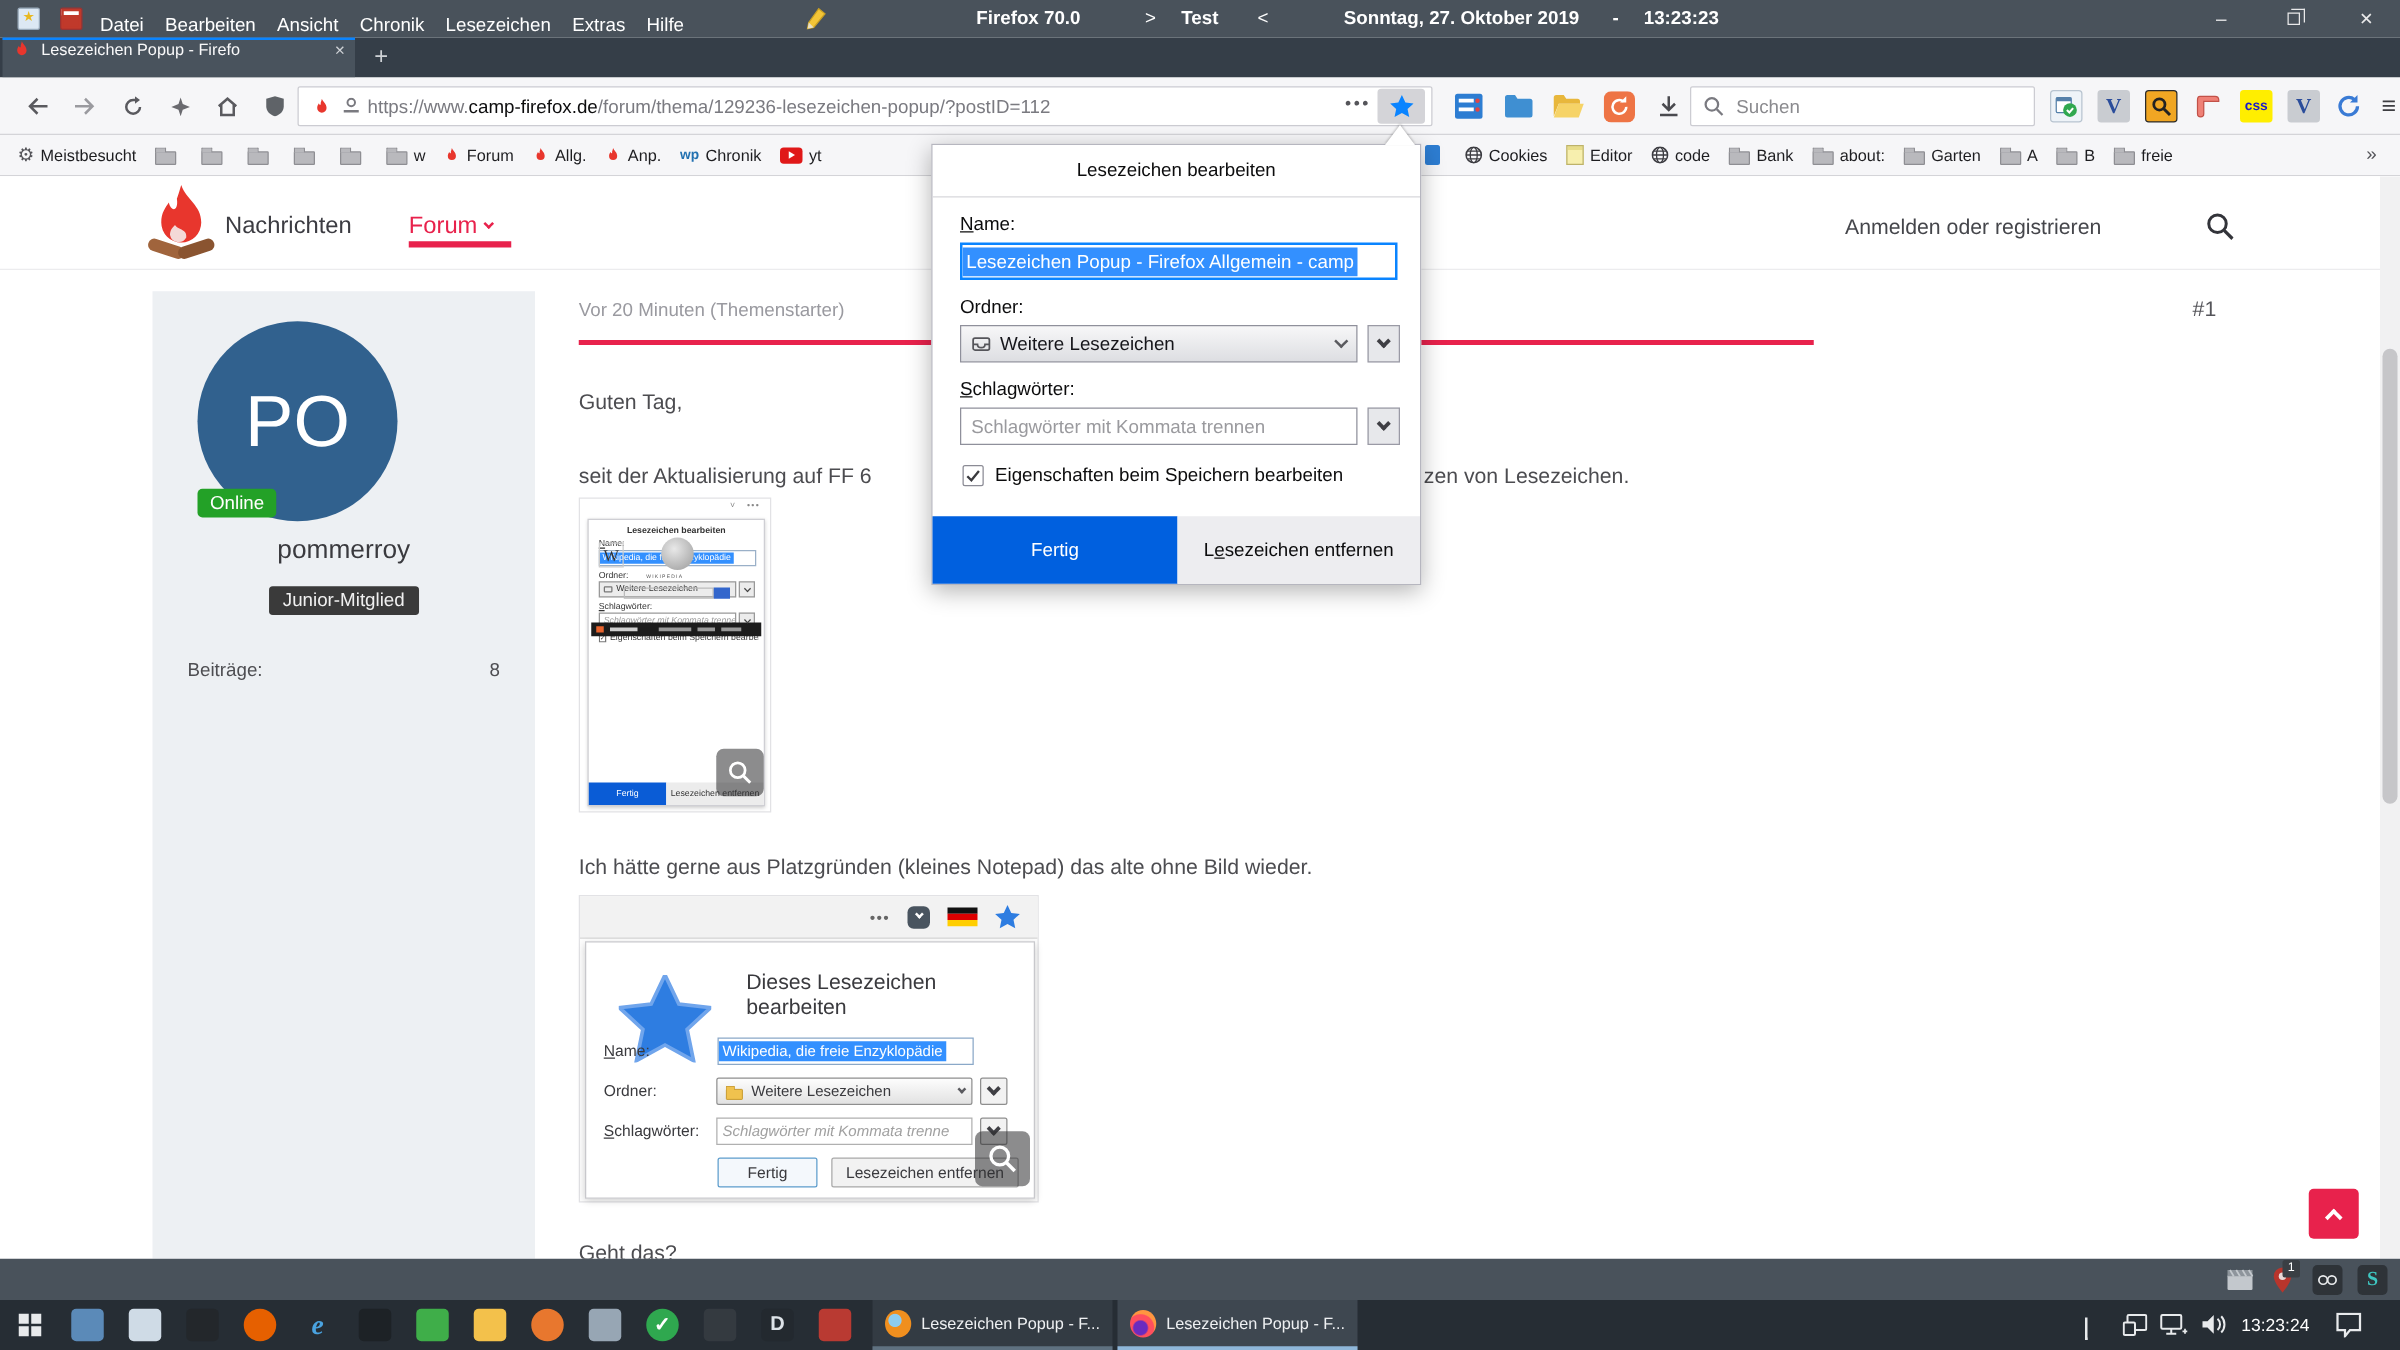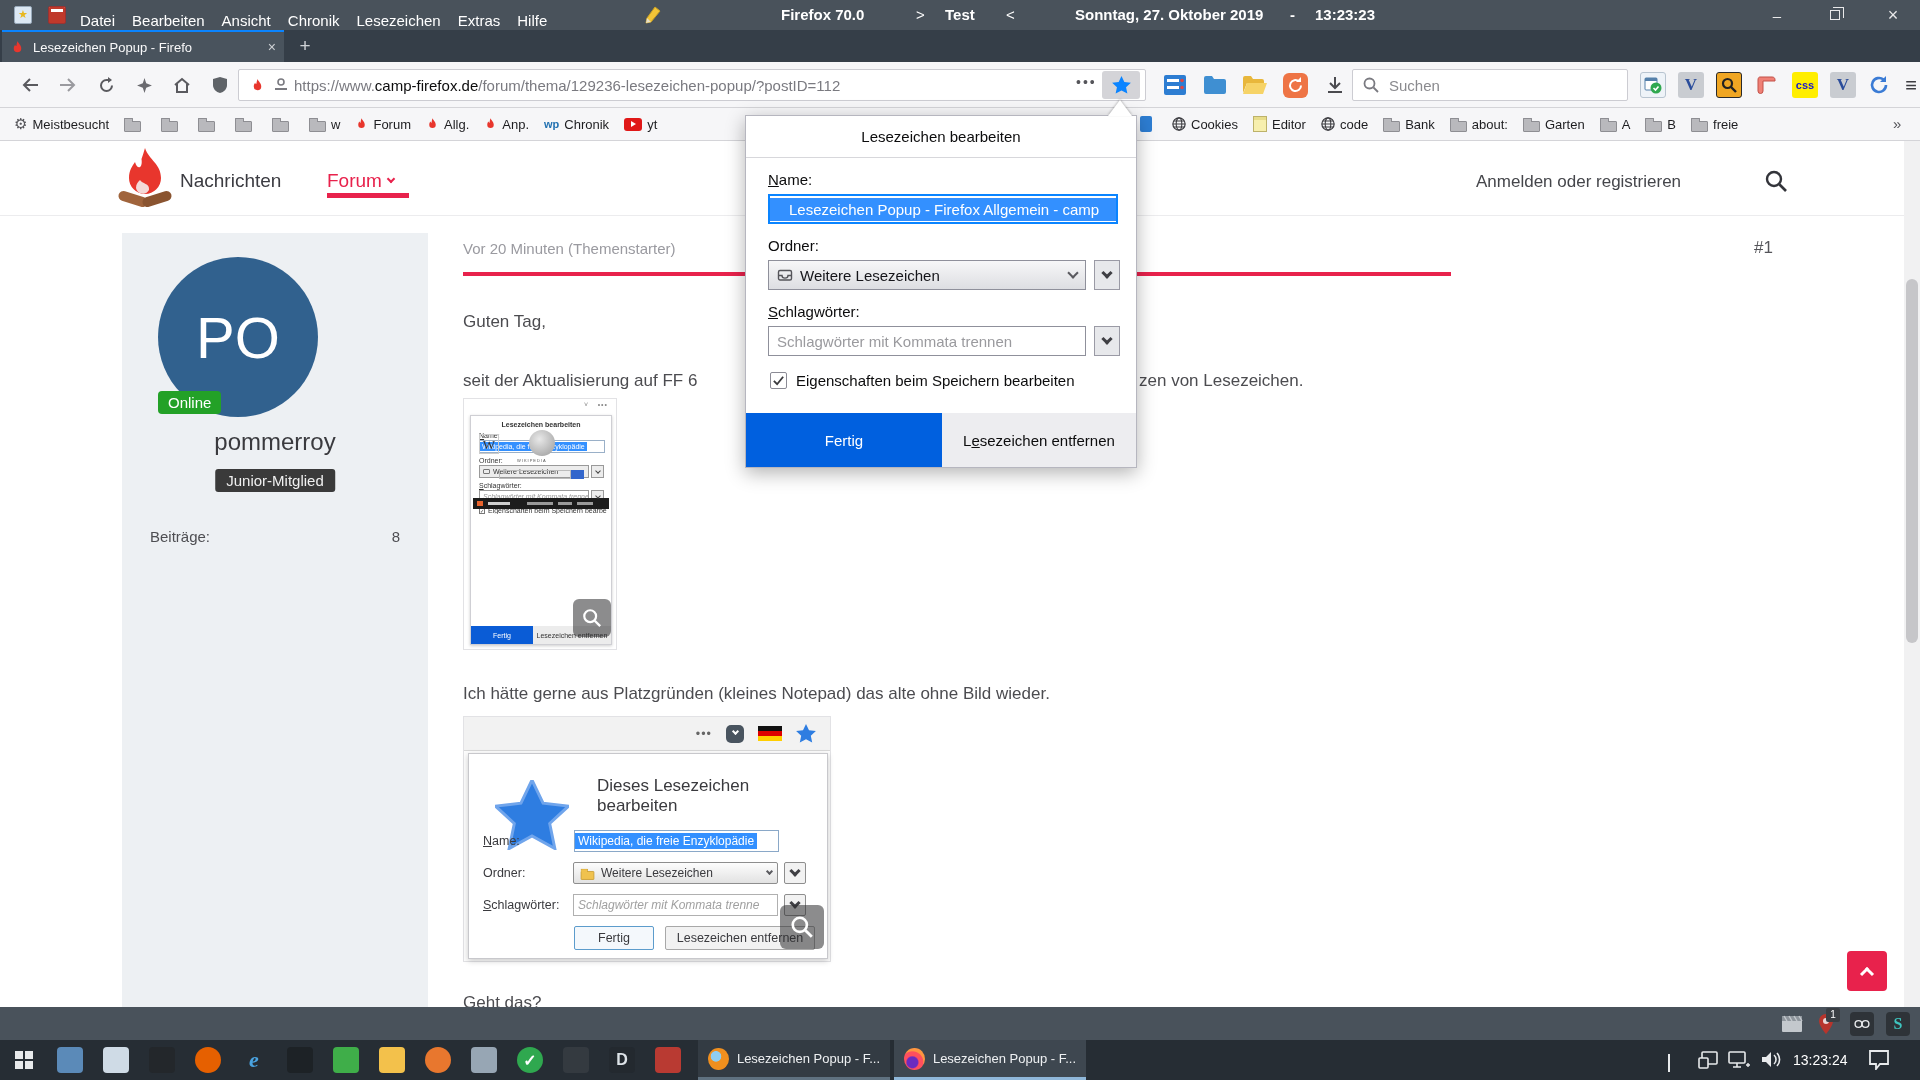--- a/index.html
+++ b/index.html
@@ -15,21 +15,21 @@
 
 #titlebar{position:absolute;left:0;top:0;width:1920px;height:30px;background:#49525b;color:#fff}
 #titlebar .menus{position:absolute;left:80px;top:0;height:40px;display:flex;align-items:center;gap:17px;font-size:15px}
 .tb-icon{position:absolute;top:6px;width:18px;height:18px;border-radius:2px}
 .winbtn{position:absolute;top:0;width:34px;height:30px;display:flex;align-items:center;justify-content:center;color:#e9e9ea;font-size:15px}
 .restore-glyph{width:10px;height:10px;border:1.5px solid #e9e9ea;position:relative}
 .restore-glyph::before{content:"";position:absolute;left:2px;top:-4px;width:10px;height:10px;border:1.5px solid #e9e9ea;border-left:none;border-bottom:none}
 
 
 #tabbar{position:absolute;left:0;top:30px;width:1920px;height:32px;background:#353e48}
-#tab1{position:absolute;left:2px;top:0;width:282px;height:32px;background:#49535d;border-top:2px solid #0a84ff;display:flex;align-items:center;padding:0 8px;gap:8px}
+#tab1{position:absolute;left:2px;top:0;width:282px;height:32px;background:#49535d;border-top:2px solid #0a84ff;display:flex;align-items:flex-start;padding:0 8px;gap:8px}
 #tab1 .ttitle{color:#f9f9fa;font-size:13px;white-space:nowrap;overflow:hidden;width:200px}
 #tab1 .tclose{color:#cfd2d6;font-size:14px;margin-left:auto}
 #newtab{position:absolute;left:292px;top:4px;width:26px;height:24px;color:#cfd2d6;font-size:19px;text-align:center;line-height:24px}
 
 
 #navbar{position:absolute;left:0;top:62px;width:1920px;height:46px;background:#f6f6f8;border-bottom:1px solid #d4d4d8}
 .navic{position:absolute;top:11px;width:24px;height:24px;display:flex;align-items:center;justify-content:center}
 #urlbar{position:absolute;left:238px;top:7px;width:908px;height:32px;background:#fff;border:1px solid #ccccd2;border-radius:2px;display:flex;align-items:center}
 #urlbar .urltext{font-size:15px;white-space:nowrap;overflow:hidden;margin-left:6px;width:760px}
 .url-dim{color:#7a7a80}.url-dom{color:#0c0c0d}
@@ -53,21 +53,21 @@
 .notepad{width:14px;height:16px;background:#f7efae;border:1px solid #bdb26a;box-shadow:inset 0 3px 0 #e8dd8a}
 .tile-blue{width:12px;height:16px;background:#2d7dd2;border-radius:2px}
 #bmoverflow{position:absolute;left:1893px;top:7px;color:#55555a;font-size:15px}
 
 
 #popup{position:absolute;left:745px;top:115px;width:392px;height:353px;background:#fff;border:1px solid #b6b6bf;box-shadow:0 5px 18px rgba(0,0,0,.3);z-index:50}
 #popup-arrow{position:absolute;left:1108px;top:100px;z-index:51;width:0;height:0;border-left:12px solid transparent;border-right:12px solid transparent;border-bottom:16px solid #fff;filter:drop-shadow(0 -1px 1px rgba(0,0,0,.25))}
 #popup .ptitle{height:42px;display:flex;align-items:center;justify-content:center;font-size:15px;color:#0c0c0d;border-bottom:1px solid #d7d7db}
 #popup .plabel{font-size:15px;color:#0c0c0d;margin:13px 0 6px 22px}
 #pname{margin-left:22px;width:350px;height:30px;border:2px solid #0a84ff;display:flex;align-items:center;overflow:hidden}
-#pname span{background:#3390ff;color:#fff;font-size:15px;padding:3px 19px;white-space:nowrap}
+#pname span{background:#3390ff;color:#fff;font-size:15px;padding:3px 3px;white-space:nowrap}
 .pselect{margin-left:22px;width:318px;height:30px;border:1px solid #8f909b;background:linear-gradient(#f7f7f8,#dddee2);display:inline-flex;align-items:center;gap:7px;padding:0 8px;font-size:15px;color:#15151a;vertical-align:top}
 .sidebtn{display:inline-flex;align-items:center;justify-content:center;width:26px;height:30px;margin-left:8px;border:1px solid #9a9aa5;background:#e7e8eb;vertical-align:top}
 .chev{width:8px;height:8px;border-right:2px solid #5a5a5f;border-bottom:2px solid #5a5a5f;transform:rotate(45deg);margin-top:-4px}
 .chev.bold{border-width:3px;border-color:#3f3f44}
 #ptags{margin-left:22px;width:318px;height:30px;border:1px solid #8f909b;background:#fff;display:inline-flex;align-items:center;padding:0 8px;font-size:15px;color:#9a9a9e;vertical-align:top}
 #pcheckrow{display:flex;align-items:center;gap:9px;margin:16px 0 0 24px}
 #pcheck{width:17px;height:17px;border:1px solid #8b8b95;border-radius:2px;background:#fff;display:flex;align-items:center;justify-content:center}
 #pcheckrow .cklabel{font-size:15px;color:#0c0c0d}
 #pbuttons{position:absolute;left:0;bottom:0;width:390px;height:54px;display:flex}
 #btn-done{width:196px;background:#0060df;color:#fff;font-size:15px;display:flex;align-items:center;justify-content:center}
@@ -76,21 +76,21 @@
 
 #content{position:absolute;left:0;top:141px;width:1920px;height:866px;background:#fff;overflow:hidden}
 #siteheader{position:absolute;left:0;top:0;width:1920px;height:75px;background:#fff;border-bottom:1px solid #ececee}
 .snav{position:absolute;top:29px;font-size:19px;color:#3c3c42}
 #nav-forum{color:#e8224c;display:flex;gap:6px;align-items:center}
 #forum-underline{position:absolute;left:327px;top:52px;width:82px;height:5px;background:#e8224c}
 #login{position:absolute;left:1476px;top:31px;font-size:17px;color:#45464b}
 #profilecard{position:absolute;left:122px;top:92px;width:306px;height:774px;background:#edf0f3}
 #avatar{position:absolute;left:36px;top:24px;width:160px;height:160px;border-radius:50%;background:#31618e;color:#fff;font-size:58px;display:flex;align-items:center;justify-content:center}
 #onlinebadge{position:absolute;left:36px;top:158px;background:#23a127;color:#fff;font-size:15px;padding:3px 10px;border-radius:4px}
-#username{position:absolute;left:0;top:195px;width:306px;text-align:center;font-size:24px;color:#3a3a3e}
+#username{position:absolute;left:0;top:195px;width:306px;text-align:center;font-size:21px;color:#3a3a3e}
 #rankbadge{position:absolute;left:50%;transform:translateX(-50%);top:236px;background:#3a3a3a;color:#f0f0f0;font-size:15px;padding:3px 11px;border-radius:3px;white-space:nowrap}
 #postsrow{position:absolute;left:28px;top:295px;width:250px;display:flex;justify-content:space-between;font-size:15px;color:#4e4e52}
 .posttext{position:absolute;font-size:17px;color:#4c4c50}
 #postmeta{position:absolute;left:463px;top:99px;font-size:15px;color:#9a9aa0}
 #postnum{position:absolute;left:1693px;top:97px;width:80px;text-align:right;font-size:17px;color:#55555a}
 #redline{position:absolute;left:463px;top:131px;width:988px;height:4px;background:#e8224c}
 .attach{position:absolute;background:#fff;border:1px solid #e2e2e5}
 .zoombadge{position:absolute;background:rgba(45,45,48,.55);border-radius:6px;display:flex;align-items:center;justify-content:center}
 #scrolltop{position:absolute;left:1847px;top:810px;width:40px;height:40px;background:#e8224c;border-radius:4px;display:flex;align-items:center;justify-content:center}
 #pagescroll{position:absolute;left:1904px;top:0;width:16px;height:866px;background:#f1f1f2}

